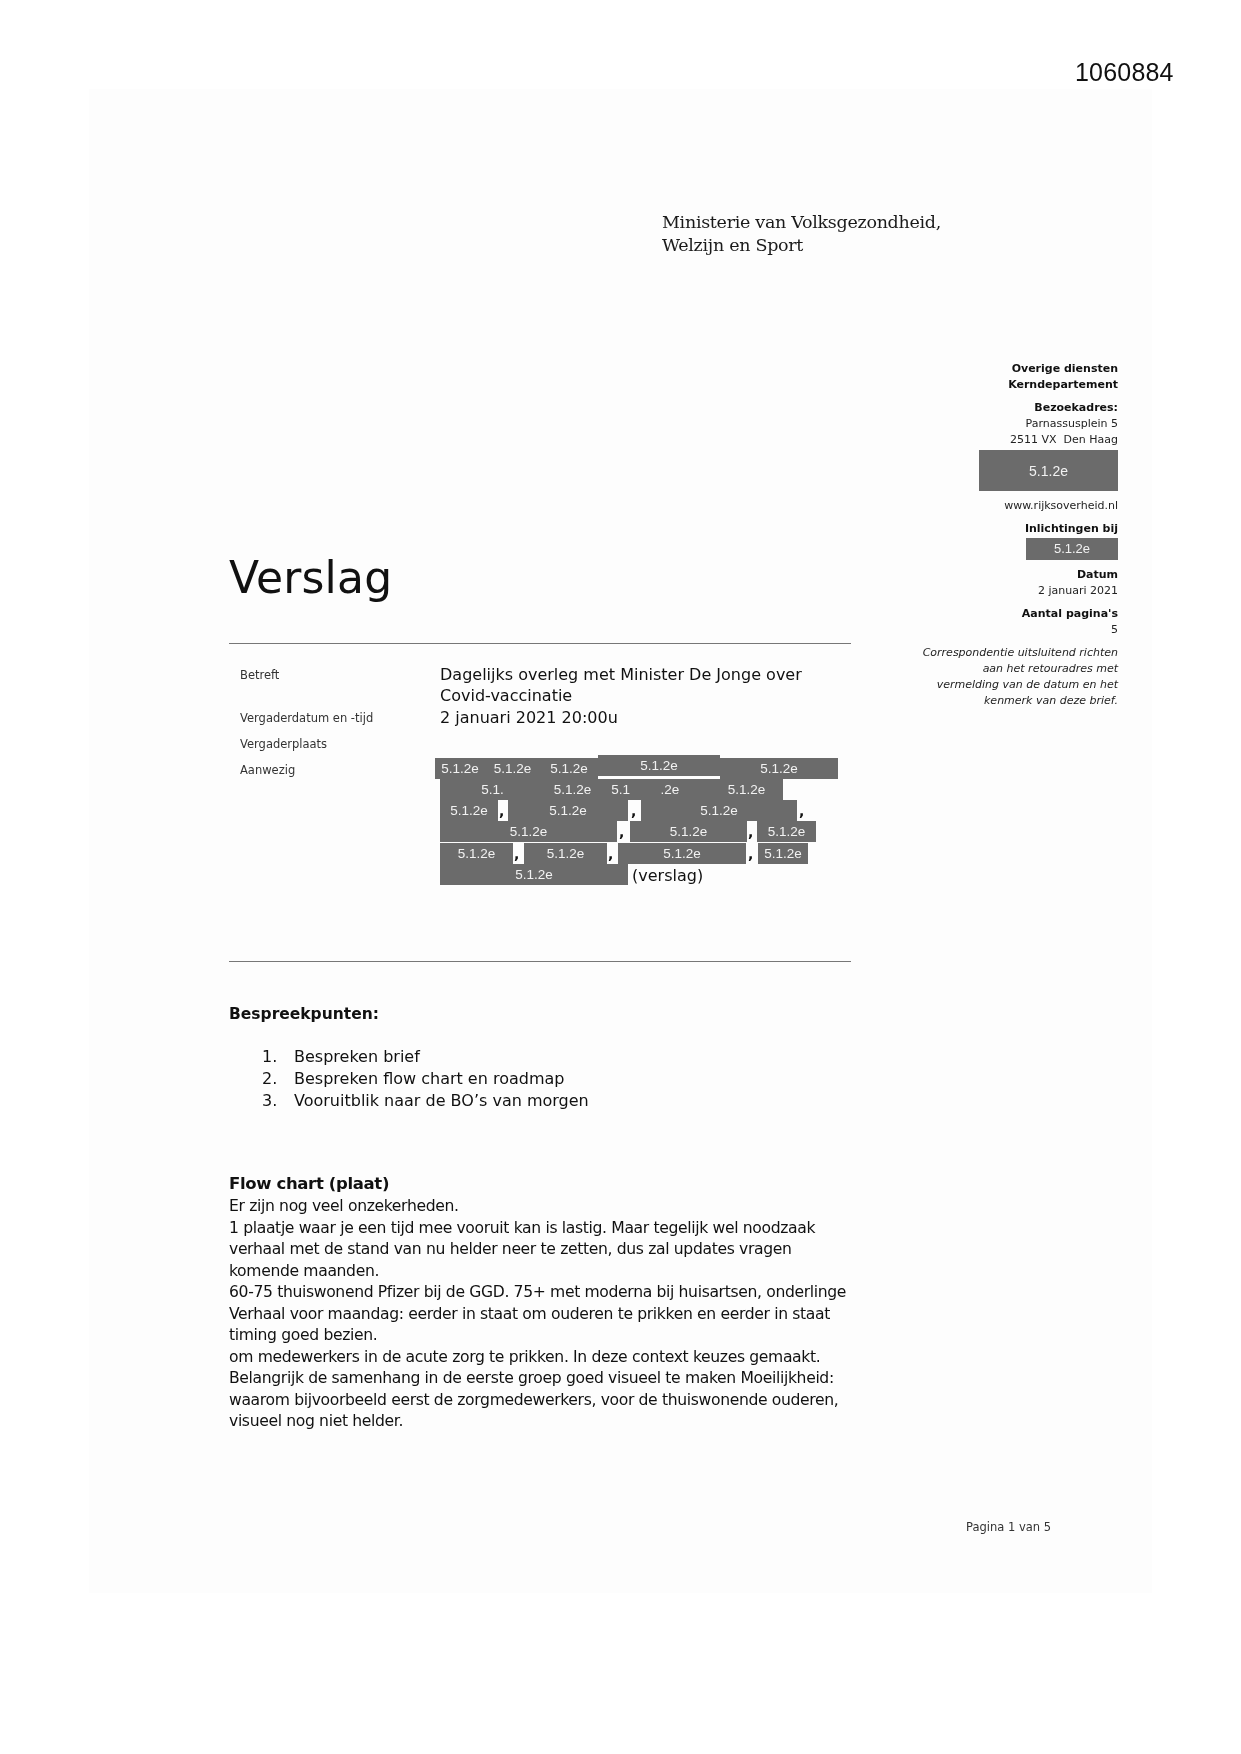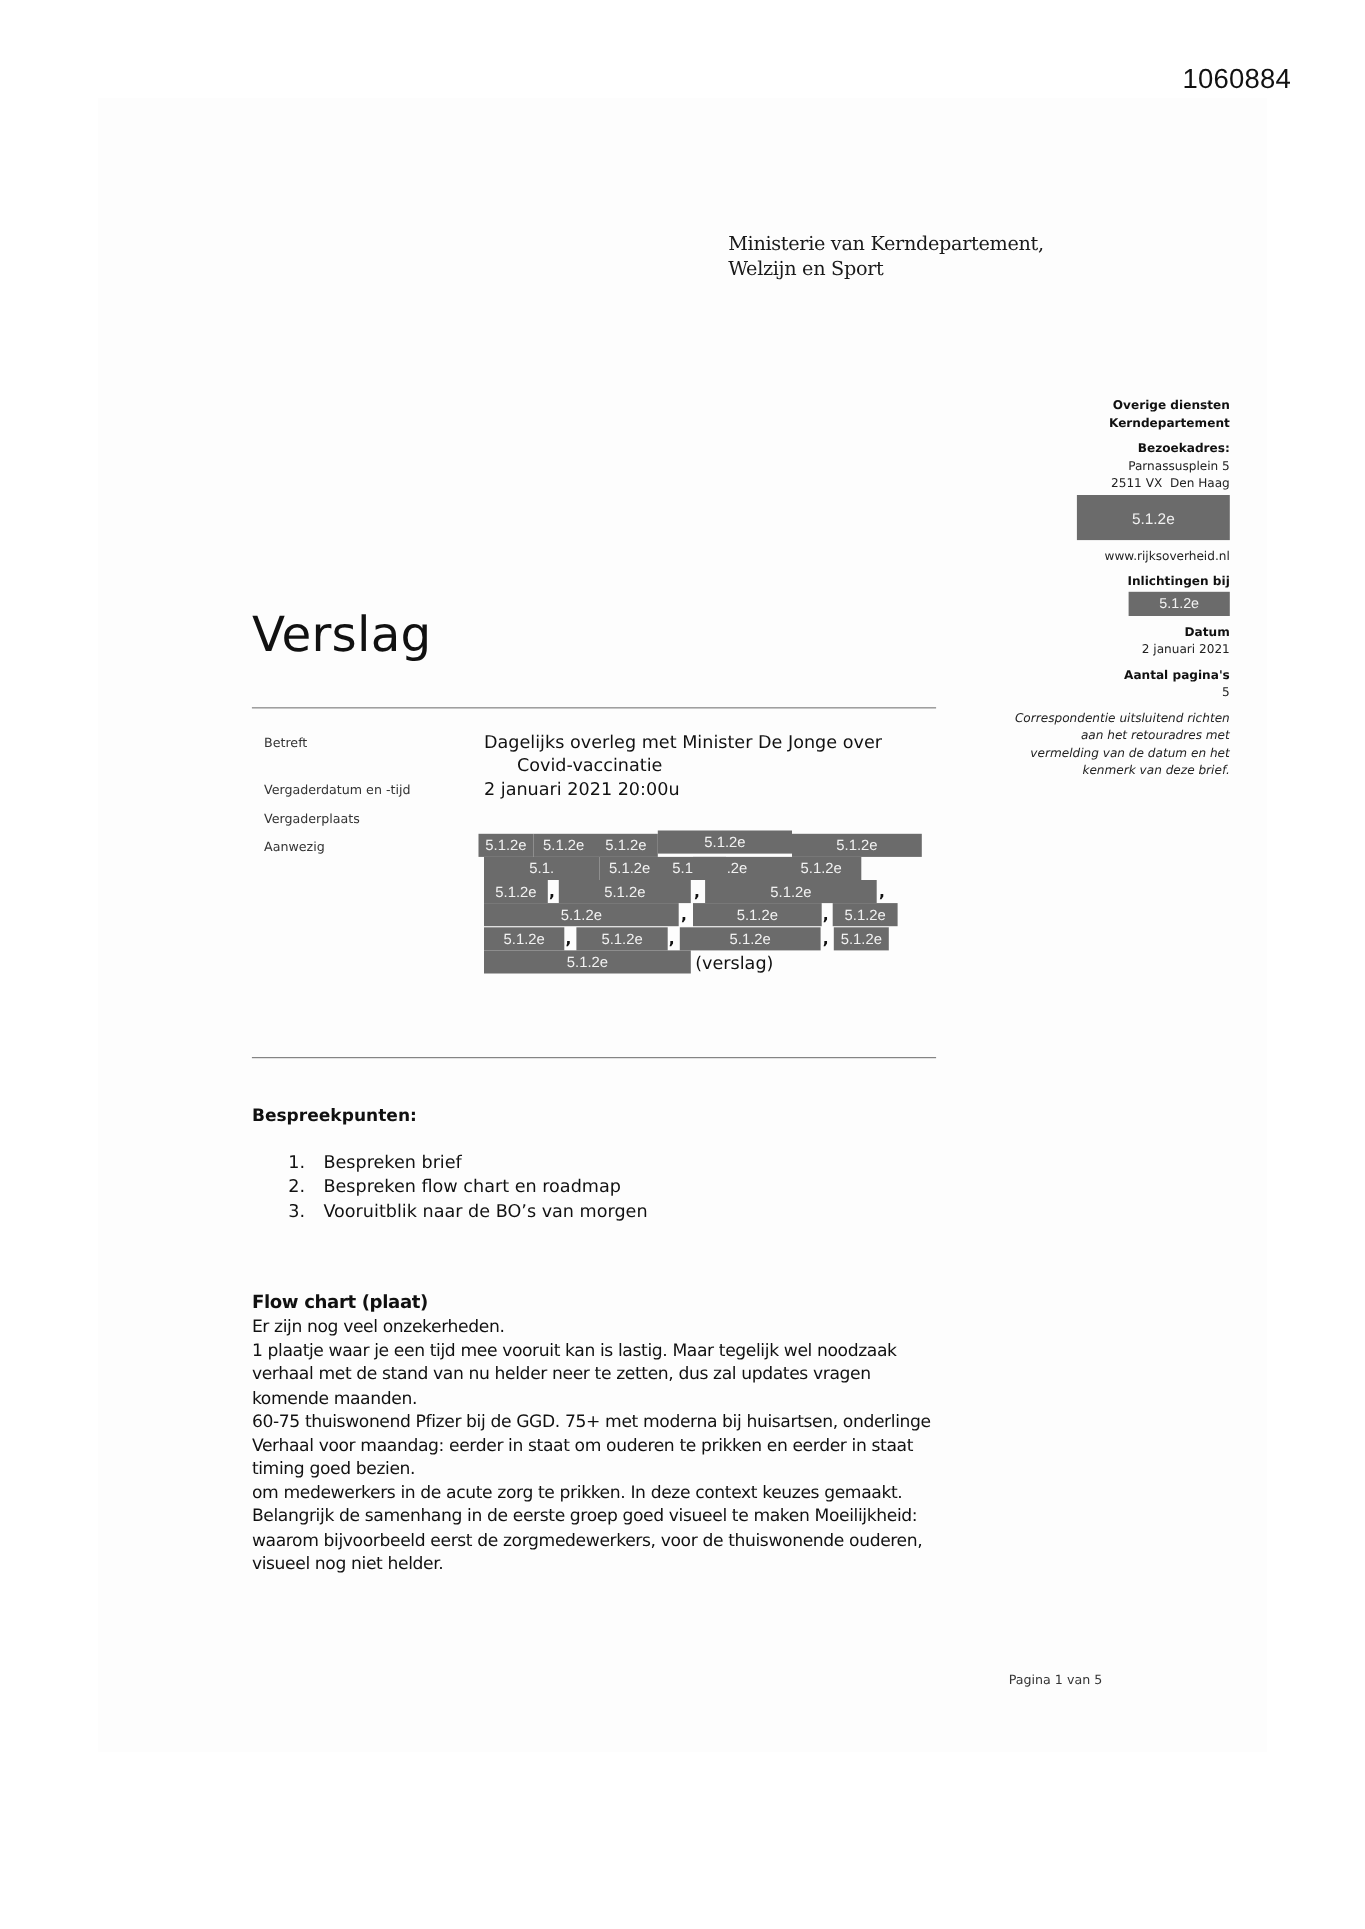--- a/index.html
+++ b/index.html
@@ -164,35 +164,35 @@
       width: 700px;
       font-size: 15.6px;
       line-height: 21.5px;
       color: #111;
     }
     .body-text p { margin: 0; }
     .condensed { letter-spacing: -0.35px; }
 
     .footer {
       position: absolute;
-      left: 917px;
+      left: 966px;
       top: 1520px;
       font-size: 11.5px;
       color: #333;
     }
   </style>
 </head>
 <body>
 
 <div class="doc-number">1060884</div>
 
 <div class="page"></div>
 
 <div class="ministry">
-  <div>Ministerie van Kerndepartement,</div>
+  <div>Ministerie van Volksgezondheid,</div>
   <div>Welzijn en Sport</div>
 </div>
 
 <div class="sidebar">
   <div class="sb-bold">Overige diensten</div>
   <div class="sb-bold">Kerndepartement</div>
   <div class="sb-gap"></div>
   <div class="sb-bold">Bezoekadres:</div>
   <div>Parnassusplein 5</div>
   <div style="white-space:pre;">2511 VX  Den Haag</div>
@@ -211,21 +211,21 @@
   <div class="sb-gap"></div>
   <div class="sb-italic">Correspondentie uitsluitend richten aan het retouradres met vermelding van de datum en het kenmerk van deze brief.</div>
 </div>
 
 <div class="title">Verslag</div>
 
 <div class="rule top"></div>
 
 <div class="meta-label" style="top:668px;">Betreft</div>
 <div class="meta-value" style="top:664px;">Dagelijks overleg met Minister De Jonge over</div>
-<div class="meta-value" style="top:685px;margin-left:30px;">Covid-vaccinatie</div>
+<div class="meta-value" style="top:685px;">Covid-vaccinatie</div>
 
 <div class="meta-label" style="top:711px;">Vergaderdatum en -tijd</div>
 <div class="meta-value" style="top:707px;">2 januari 2021 20:00u</div>
 
 <div class="meta-label" style="top:737px;">Vergaderplaats</div>
 <div class="meta-value" style="top:733px;"></div>
 
 <div class="meta-label" style="top:763px;">Aanwezig</div>
 
 <div id="attendees">

